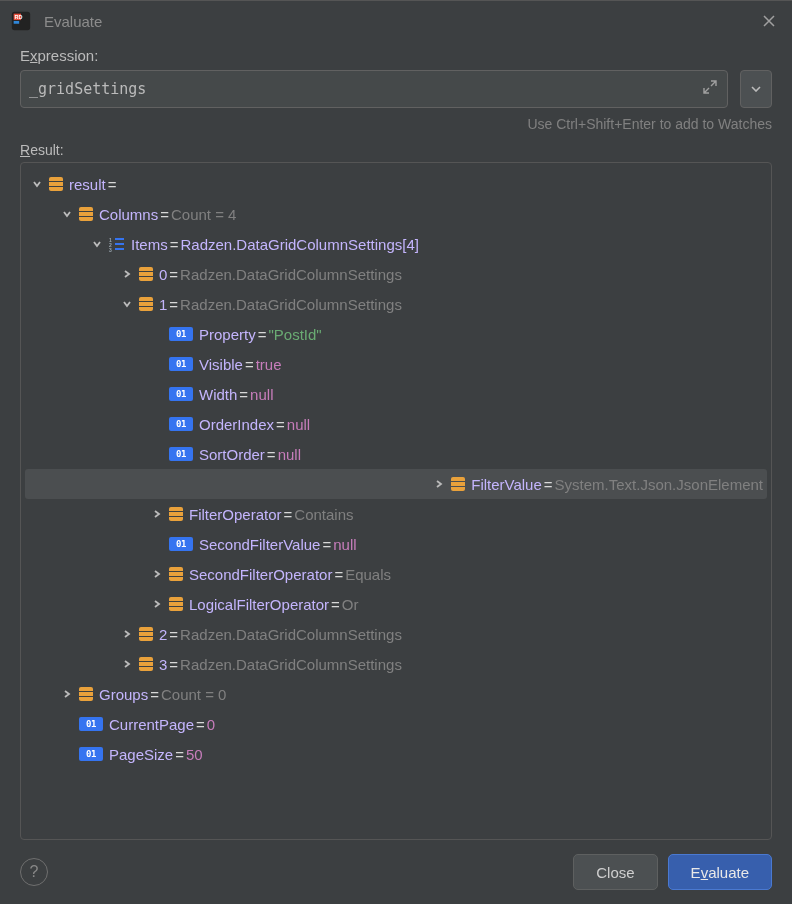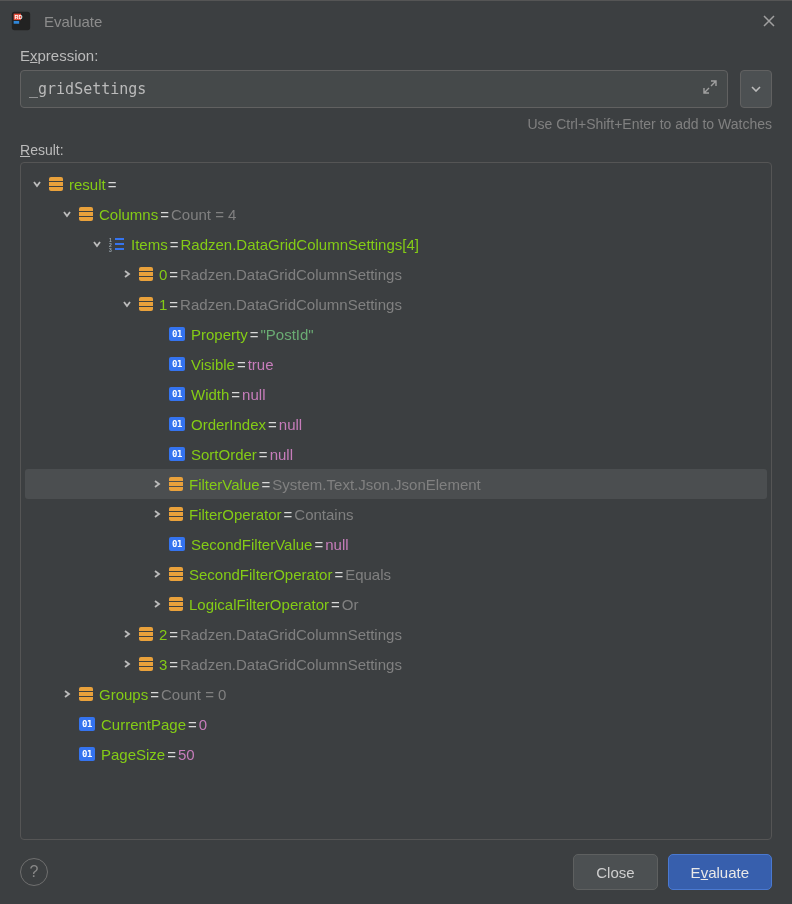--- a/index.html
+++ b/index.html
@@ -92,21 +92,21 @@
     overflow:auto;
     padding: 6px 0 10px 0;
   }
 
   .row {
     display:flex; align-items:center;
     height:30px;
     padding-right:8px;
     white-space:nowrap;
   }
-  .row.selected { background:#4B4E50; border-radius:3px; margin:0 4px; padding-right:4px;}
+  .row.selected { background:#4B4E50; border-radius:3px; margin:0 4px; padding-right:4px;justify-content:flex-end;}
   .indent { display:inline-block; height:1px; }
 
   .chev {
     width:16px; height:16px;
     display:inline-flex;align-items:center;justify-content:center;
     margin-right:4px;
     flex-shrink:0;
   }
   .chev svg{width:10px;height:10px;stroke:#BBBBBB;stroke-width:1.8;fill:none;}
   .chev.blank svg{visibility:hidden;}
@@ -130,28 +130,28 @@
     border-radius:2px;
   }
   .ico-list {
     background:transparent;
     width:16px;height:16px;
   }
   .ico-list svg{width:16px;height:16px;}
   .ico-prim {
     background:#3574F0;
     color:#fff;
-    width:16px;height:14px;
+    width:24px;height:14px;
     border-radius:2px;
     font-size:9px;
     font-family:monospace;
     letter-spacing:-0.5px;
   }
 
-  .nm { color:#84cc16; }
+  .nm { color:#c4b5fd; }
   .eq { color:#D8D8D8; margin:0 2px;}
   .val-gray { color:#808080; }
   .val-str  { color:#6AAB73; }
   .val-kw   { color:#C77DBB; }
   .val-num  { color:#C77DBB; }
 
   
   .footer {
     height:64px;
     display:flex; align-items:center;

